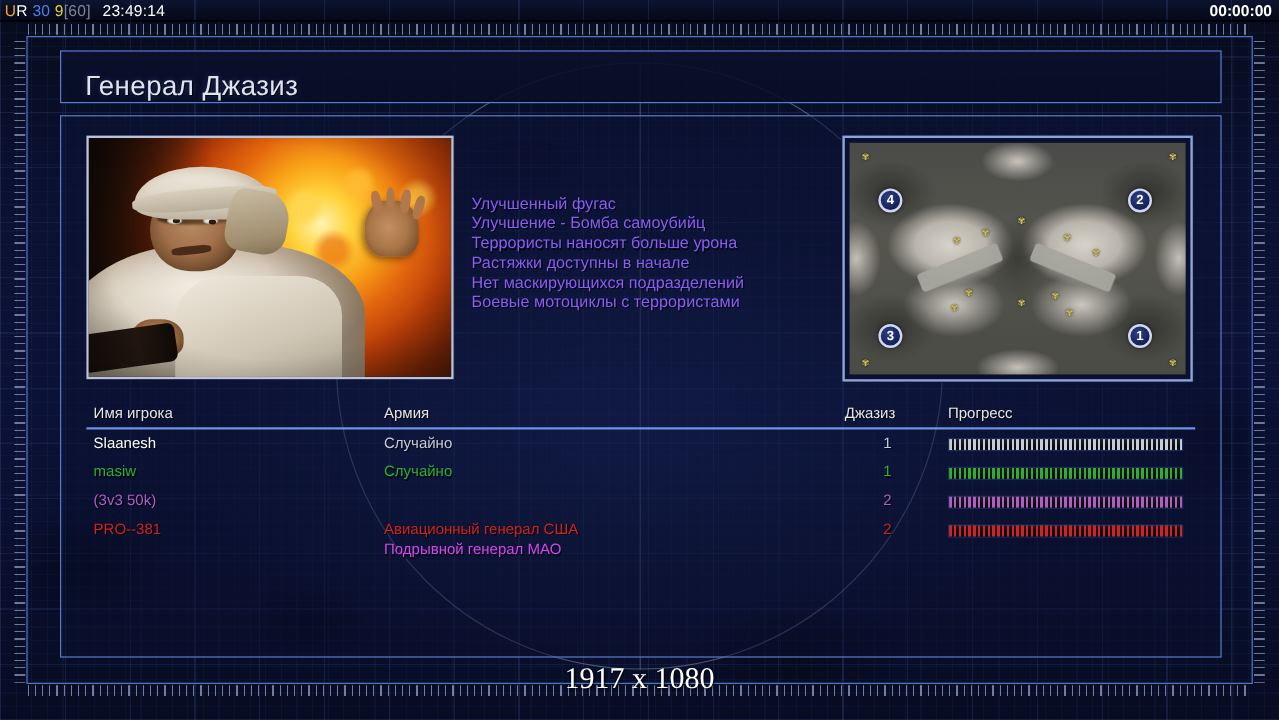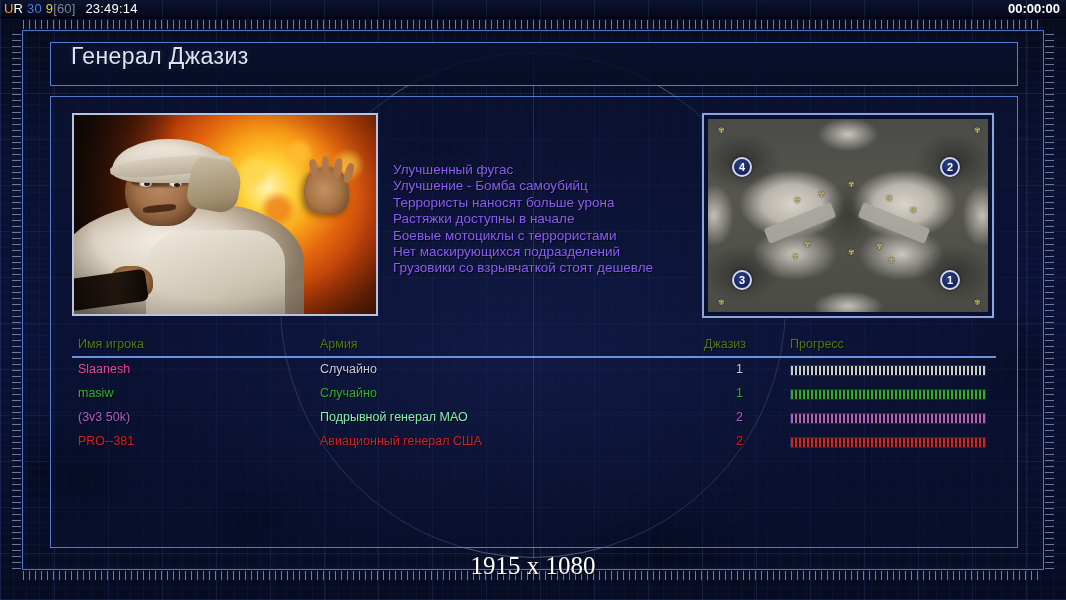--- a/index.html
+++ b/index.html
@@ -77,21 +77,21 @@
     background:repeating-linear-gradient(0deg, rgba(185,200,240,.7) 0 1px, rgba(0,0,0,0) 1px 6px);
   }
   .ruler.top{ top:-11px; } .ruler.bottom{ bottom:-11px; }
   .ruler.left{ left:-11px; } .ruler.right{ right:-11px; }
 
   
   .title-panel{
     position:absolute; left:50px; top:42px; width:968px; height:44px; z-index:20;
     background:linear-gradient(180deg, rgba(10,16,44,.92) 0%, rgba(8,13,38,.86) 100%);
     border:1px solid rgba(92,132,220,.95);
-    display:flex; align-items:flex-start;
+    display:flex; align-items:flex-end;
   }
   .title-panel .txt{
     padding-left:20px; font-size:23px; color:#dfe4f2; letter-spacing:.4px;
     text-shadow:1px 1px 0 #05070f, 0 0 6px rgba(120,160,255,.25);
   }
 
   
   .main-panel{
     position:absolute; left:50px; top:96px; width:968px; height:452px; z-index:20;
     background:linear-gradient(180deg, rgba(11,18,52,.55) 0%, rgba(9,15,44,.5) 100%);
@@ -267,21 +267,21 @@
   }
 
   
   .list-panel{
     position:absolute; left:72px; top:336px; width:924px; height:210px; z-index:24;
   }
   .list-head{
     position:relative; height:22px; border-bottom:2px solid rgba(120,160,245,.9);
   }
   .list-head .col{
-    position:absolute; top:1px; font-size:12.5px; color:#4d7c0f;
+    position:absolute; top:1px; font-size:12.5px; color:#e5e5e5;
     text-shadow:1px 1px 0 rgba(2,4,10,.9);
   }
   .c-name{ left:6px; } .c-army{ left:248px; } .c-team{ left:632px; } .c-prog{ left:718px; }
 
   .row{
     position:relative; height:24px; display:block;
   }
   .row .cell{ position:absolute; top:4px; font-size:12.5px; white-space:nowrap;
     text-shadow:1px 1px 0 rgba(2,4,10,.85); }
   .row .cell.team{ left:664px; }
@@ -361,23 +361,22 @@
       <div class="darkobj"></div>
       <div class="vig"></div>
     </div>
   </div>
 
   <div class="abilities">
     <div class="line">Улучшенный фугас</div>
     <div class="line">Улучшение - Бомба самоубийц</div>
     <div class="line">Террористы наносят больше урона</div>
     <div class="line">Растяжки доступны в начале</div>
+    <div class="line">Нет маскирующихся подразделений</div>
     <div class="line">Боевые мотоциклы с террористами</div>
-    <div class="line">Нет маскирующихся подразделений</div>
-    <div class="line">Грузовики со взрывчаткой стоят дешевле</div>
   </div>
 
   <div class="minimap">
     <div class="mapimg">
       <div class="shadowpatch"></div>
       <div class="ridge a"></div>
       <div class="ridge b"></div>
       <div class="supply" style="left:10px;  top:8px;">✾</div>
       <div class="supply" style="left:266px; top:8px;">✾</div>
       <div class="supply" style="left:10px;  top:180px;">✾</div>
@@ -401,49 +400,49 @@
 
   <div class="list-panel">
     <div class="list-head">
       <div class="col c-name">Имя игрока</div>
       <div class="col c-army">Армия</div>
       <div class="col c-team">Джазиз</div>
       <div class="col c-prog">Прогресс</div>
     </div>
     <div id="rows">
         <div class="row">
-          <div class="cell" style="left: 6px; color: #ec4899;">Slaanesh</div>
+          <div class="cell" style="left: 6px; color: #ffffff;">Slaanesh</div>
           <div class="cell" style="left: 248px; color: rgb(198, 203, 216);">Случайно</div>
           <div class="cell team" style="color: rgb(198, 203, 216);">1</div>
           <div class="bar">
             <div class="fill" style="width: 100%; background: repeating-linear-gradient(90deg, rgb(198, 203, 216) 0px, rgb(198, 203, 216) 2px, rgba(0, 0, 0, 0.72) 2px, rgba(0, 0, 0, 0.72) 4px), linear-gradient(rgba(255, 255, 255, 0.35) 0%, rgba(0, 0, 0, 0.25) 100%);"></div>
           </div>
         </div>
         <div class="row">
           <div class="cell" style="left: 6px; color: rgb(47, 174, 47);">masiw</div>
           <div class="cell" style="left: 248px; color: rgb(47, 174, 47);">Случайно</div>
           <div class="cell team" style="color: rgb(47, 174, 47);">1</div>
           <div class="bar">
             <div class="fill" style="width: 100%; background: repeating-linear-gradient(90deg, rgb(47, 174, 47) 0px, rgb(47, 174, 47) 2px, rgba(0, 0, 0, 0.72) 2px, rgba(0, 0, 0, 0.72) 4px), linear-gradient(rgba(255, 255, 255, 0.35) 0%, rgba(0, 0, 0, 0.25) 100%);"></div>
           </div>
         </div>
         <div class="row">
           <div class="cell" style="left: 6px; color: rgb(176, 94, 192);">(3v3 50k)</div>
-          <div class="cell" style="left: 248px; color: #86efac;">Подрывной генерал МАО</div>
+          <div class="cell" style="left: 248px; color: #d946ef; margin-top: 41px;">Подрывной генерал МАО</div>
           <div class="cell team" style="color: rgb(176, 94, 192);">2</div>
           <div class="bar">
             <div class="fill" style="width: 100%; background: repeating-linear-gradient(90deg, rgb(176, 94, 192) 0px, rgb(176, 94, 192) 2px, rgba(0, 0, 0, 0.72) 2px, rgba(0, 0, 0, 0.72) 4px), linear-gradient(rgba(255, 255, 255, 0.35) 0%, rgba(0, 0, 0, 0.25) 100%);"></div>
           </div>
         </div>
         <div class="row">
           <div class="cell" style="left: 6px; color: rgb(212, 34, 34);">PRO--381</div>
           <div class="cell" style="left: 248px; color: rgb(212, 34, 34);">Авиационный генерал США</div>
           <div class="cell team" style="color: rgb(212, 34, 34);">2</div>
           <div class="bar">
             <div class="fill" style="width: 100%; background: repeating-linear-gradient(90deg, rgb(212, 34, 34) 0px, rgb(212, 34, 34) 2px, rgba(0, 0, 0, 0.72) 2px, rgba(0, 0, 0, 0.72) 4px), linear-gradient(rgba(255, 255, 255, 0.35) 0%, rgba(0, 0, 0, 0.25) 100%);"></div>
           </div>
         </div>
       </div>
   </div>
 
-  <div class="resolution">1915 x 1080</div>
+  <div class="resolution">1917 x 1080</div>
 
 </div>
 
 </body></html>

